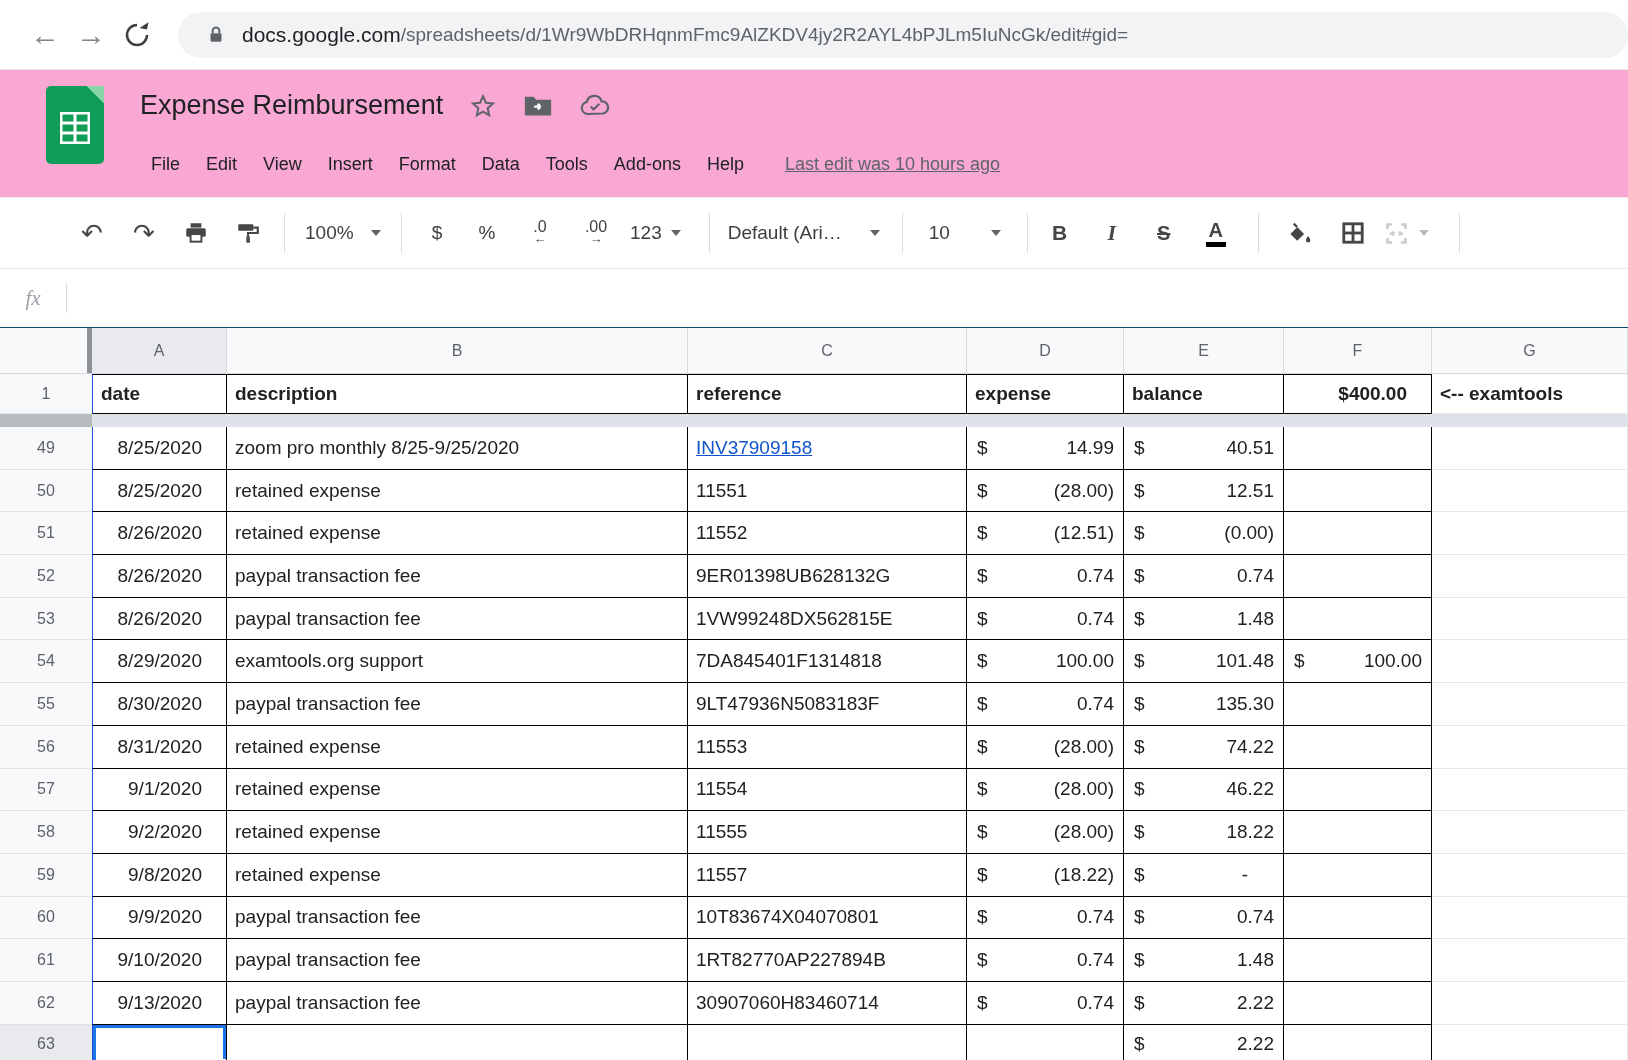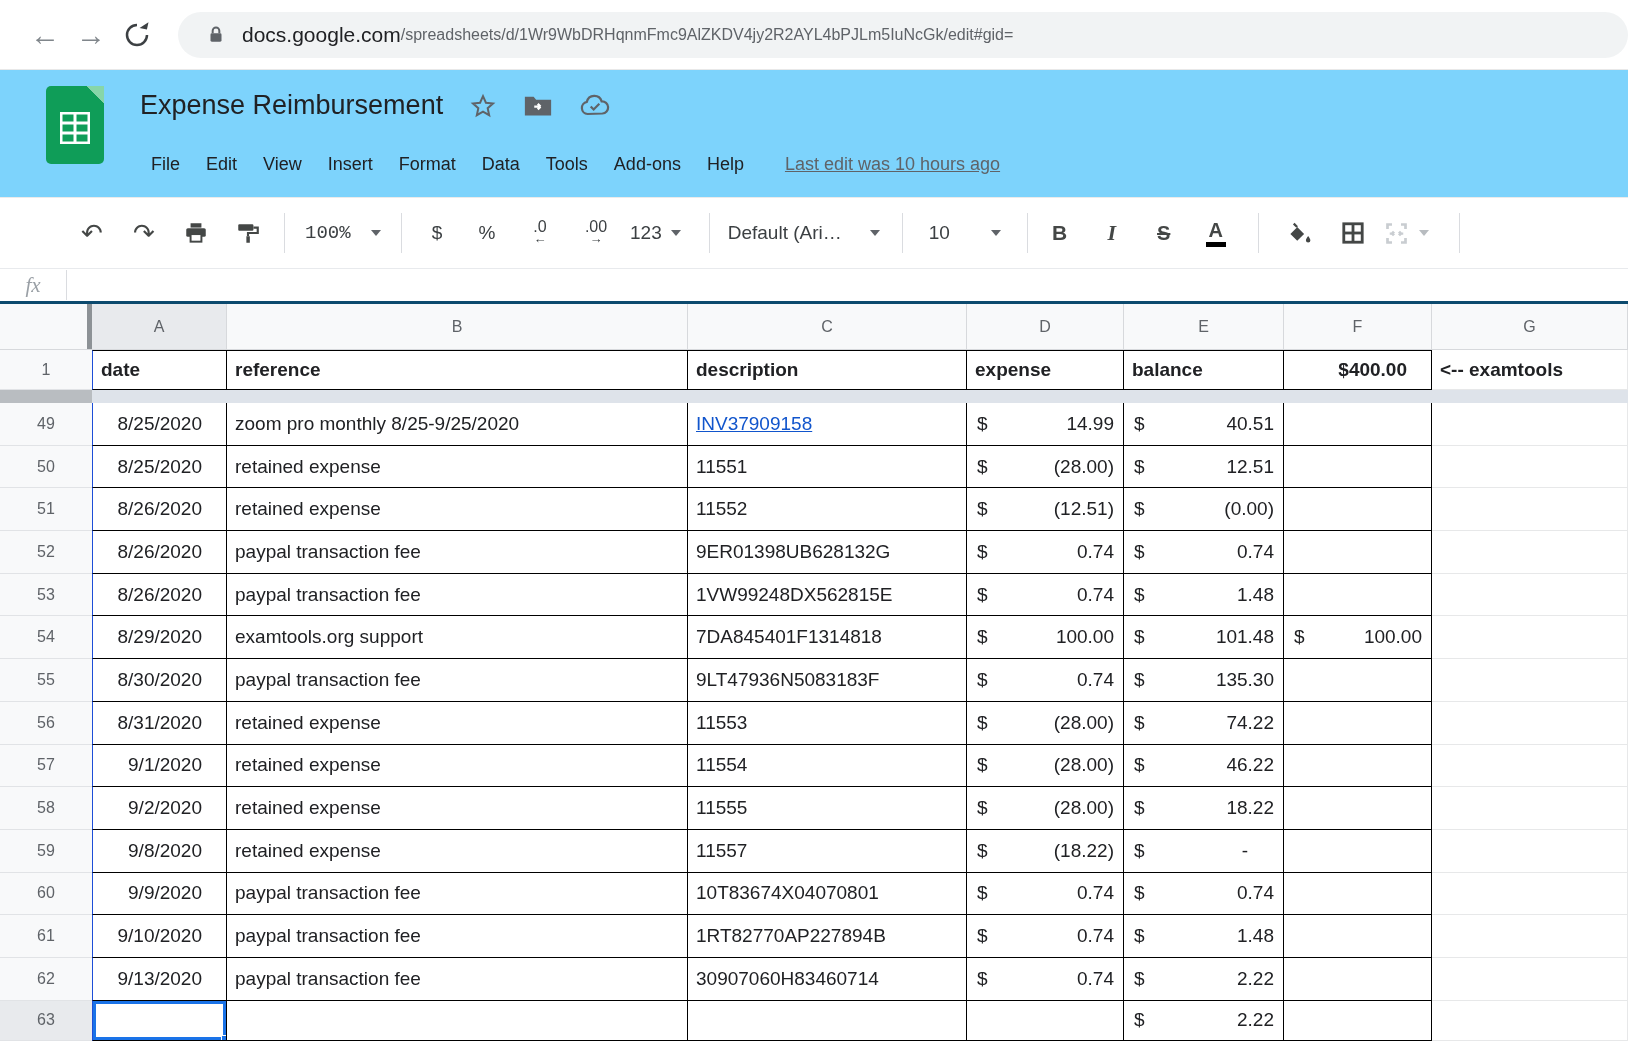--- a/index.html
+++ b/index.html
@@ -8,24 +8,24 @@
 
   
   .browser { height:70px; display:flex; align-items:center; background:#fff;
              border-bottom:1px solid #e8e8e8; padding-left:22px; }
   .nav-ico { font-size:30px; color:#80868b; width:46px; text-align:center; cursor:default; }
   .reload  { width:46px; display:flex; justify-content:center; }
   .url-pill { margin-left:18px; flex:1; height:46px; background:#f1f3f4; border-radius:23px;
               display:flex; align-items:center; padding:0 20px; overflow:hidden; white-space:nowrap; }
   .url-pill svg { flex:none; margin:0 16px 0 8px; }
   .url-host { font-size:21px; color:#202124; }
-  .url-path { font-size:16px; color:#5f6368; }
+  .url-path { font-size:19px; color:#5f6368; }
 
   
-  .appbar { height:127px; position:relative; background:#7dd3fc; }
+  .appbar { height:127px; position:relative; background:#f9a8d4; }
   .logo { position:absolute; left:46px; top:16px; width:58px; height:78px;
           background:#0f9d58; border-radius:5px; }
   .logo .fold { position:absolute; right:0; top:0; width:0; height:0;
                 border-left:17px solid transparent; border-top:17px solid #fff; }
   .logo .fold2 { position:absolute; right:0; top:0; width:0; height:0;
                  border-top:17px solid transparent; border-left:17px solid #87d6a8;
                  transform:rotate(180deg); }
   .logo svg { position:absolute; left:14px; top:26px; }
   .title-row { position:absolute; left:140px; top:20px; display:flex; align-items:center; }
   .doc-title { font-size:27px; color:#202124; }
@@ -37,35 +37,35 @@
   
   .toolbar { height:71px; border-top:1px solid #ebebeb; display:flex; align-items:center;
              padding-left:66px; color:#444746; }
   .tb { display:flex; align-items:center; justify-content:center; height:40px; border-radius:4px; }
   .tb-ico { width:52px; }
   .tb-sep { width:1px; height:40px; background:#dadce0; margin:0 10px; }
   .tb-txt { font-size:19px; color:#3c4043; }
   .caret { width:0; height:0; border:5px solid transparent; border-top:6px solid #5f6368;
            margin-left:9px; margin-top:5px; }
   .undo-g { font-size:26px; line-height:1; color:#444746; }
-  .zoom-box { width:96px; justify-content:space-between; padding:0 10px;font-family:Liberation Mono, monospace; }
+  .zoom-box { width:96px; justify-content:space-between; padding:0 10px; }
   .fmt { width:50px; font-size:19px; color:#3c4043; }
   .decfmt { width:56px; flex-direction:column; font-size:16px; line-height:12px; }
   .decfmt .arr { font-size:13px; letter-spacing:0; }
   .font-box { width:168px; justify-content:space-between; padding:0 8px; }
   .size-box { width:104px; justify-content:space-between; padding:0 16px; }
   .b-btn { font-weight:bold; font-size:21px; }
   .i-btn { font-family:"Liberation Serif", serif; font-style:italic; font-size:22px; font-weight:bold; }
   .s-btn { font-size:20px; font-weight:bold; text-decoration:line-through; }
   .a-btn { display:flex; flex-direction:column; align-items:center; font-size:20px; font-weight:bold; line-height:20px; }
   .a-btn .bar { width:20px; height:5px; background:#000; margin-top:2px; }
   .merge-wrap { display:flex; align-items:center; }
 
   
-  .fbar { height:36px; border-top:1px solid #e8eaed; border-bottom:3px solid #0c4a6e;
+  .fbar { height:60px; border-top:1px solid #e8eaed; border-bottom:1px solid #0c4a6e;
           display:flex; align-items:center; }
   .fx { width:66px; text-align:center; font-family:"Liberation Serif", serif; font-style:italic;
         font-size:21px; color:#9aa0a6; }
   .fbar-sep { width:1px; height:30px; background:#dadce0; }
   .fbar-input { flex:1; height:100%; border:none; outline:none; font-size:18px; padding-left:14px;
                 background:transparent; }
 
   
   .grid { position:relative; }
   .grow { display:grid; grid-template-columns:92px 135px 461px 279px 157px 160px 148px 196px; }
@@ -269,22 +269,22 @@
       <div class="c">C</div>
       <div class="c">D</div>
       <div class="c">E</div>
       <div class="c">F</div>
       <div class="c">G</div>
     </div>
   <div>
       <div class="grow row1">
         <div class="rn">1</div>
         <div class="cell al-l bold bb bl bt">date</div>
+        <div class="cell al-l bold bb bt">description</div>
         <div class="cell al-l bold bb bt">reference</div>
-        <div class="cell al-l bold bb bt">description</div>
         <div class="cell al-l bold bb bt">expense</div>
         <div class="cell al-l bold bb bt">balance</div>
         <div class="cell al-r bold bb bt">$400.00</div>
         <div class="cell al-l bold gcell">&lt;-- examtools</div>
       </div>
       <div class="divider">
         <div class="dl"></div>
         <div class="dr"></div>
       </div>
       <div class="grow drow">

